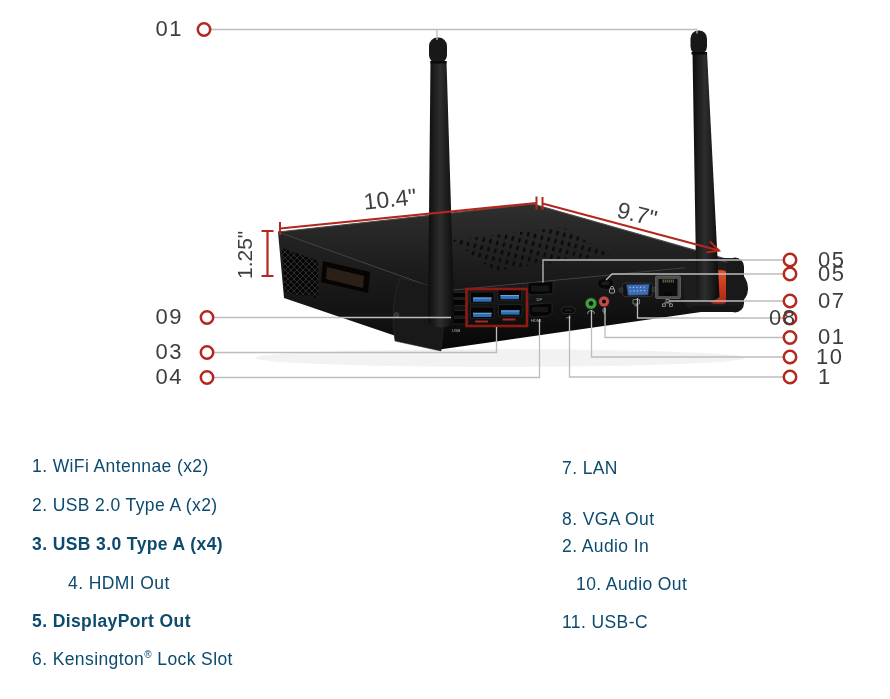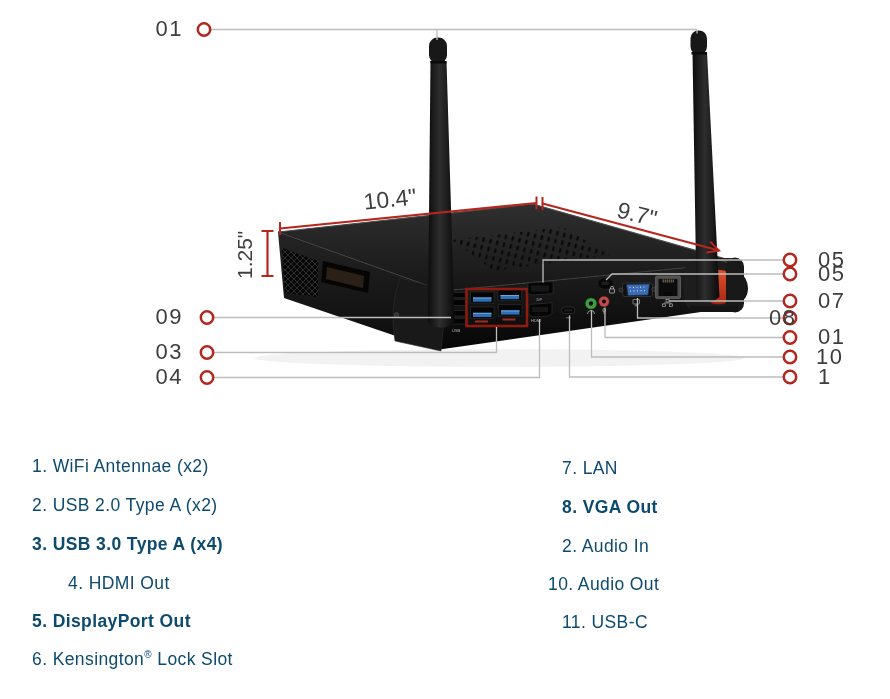--- a/index.html
+++ b/index.html
@@ -259,19 +259,19 @@
   <div class="dim-label vert" style="left:233px;top:226px;">1.25"</div>
 
   <div>
     <div class="legend-item" style="left:32px;top:456px;"><span>1. WiFi Antennae (x2)</span></div>
     <div class="legend-item" style="left:32px;top:495px;"><span>2. USB 2.0 Type A (x2)</span></div>
     <div class="legend-item" style="left:32px;top:534px;font-weight:bold;"><span>3. USB 3.0 Type A (x4)</span></div>
     <div class="legend-item" style="left:32px;top:573px;margin-left:36px;"><span>4. HDMI Out</span></div>
     <div class="legend-item" style="left:32px;top:611px;font-weight:bold;"><span>5. DisplayPort Out</span></div>
     <div class="legend-item" style="left:32px;top:649px;"><span>6. Kensington</span><sup>®</sup><span> Lock Slot</span></div>
     <div class="legend-item" style="left:562px;top:458px;"><span>7. LAN</span></div>
-    <div class="legend-item" style="left:562px;top:497px;font-weight:bold;"><span>8. VGA Out</span></div>
+    <div class="legend-item" style="left:562px;top:509px;"><span>8. VGA Out</span></div>
     <div class="legend-item" style="left:562px;top:536px;"><span>2. Audio In</span></div>
-    <div class="legend-item" style="left:548px;top:574px;"><span>10. Audio Out</span></div>
+    <div class="legend-item" style="left:576px;top:574px;"><span>10. Audio Out</span></div>
     <div class="legend-item" style="left:562px;top:612px;"><span>11. USB-C</span></div>
   </div>
 
 </div>
 
 </body></html>

